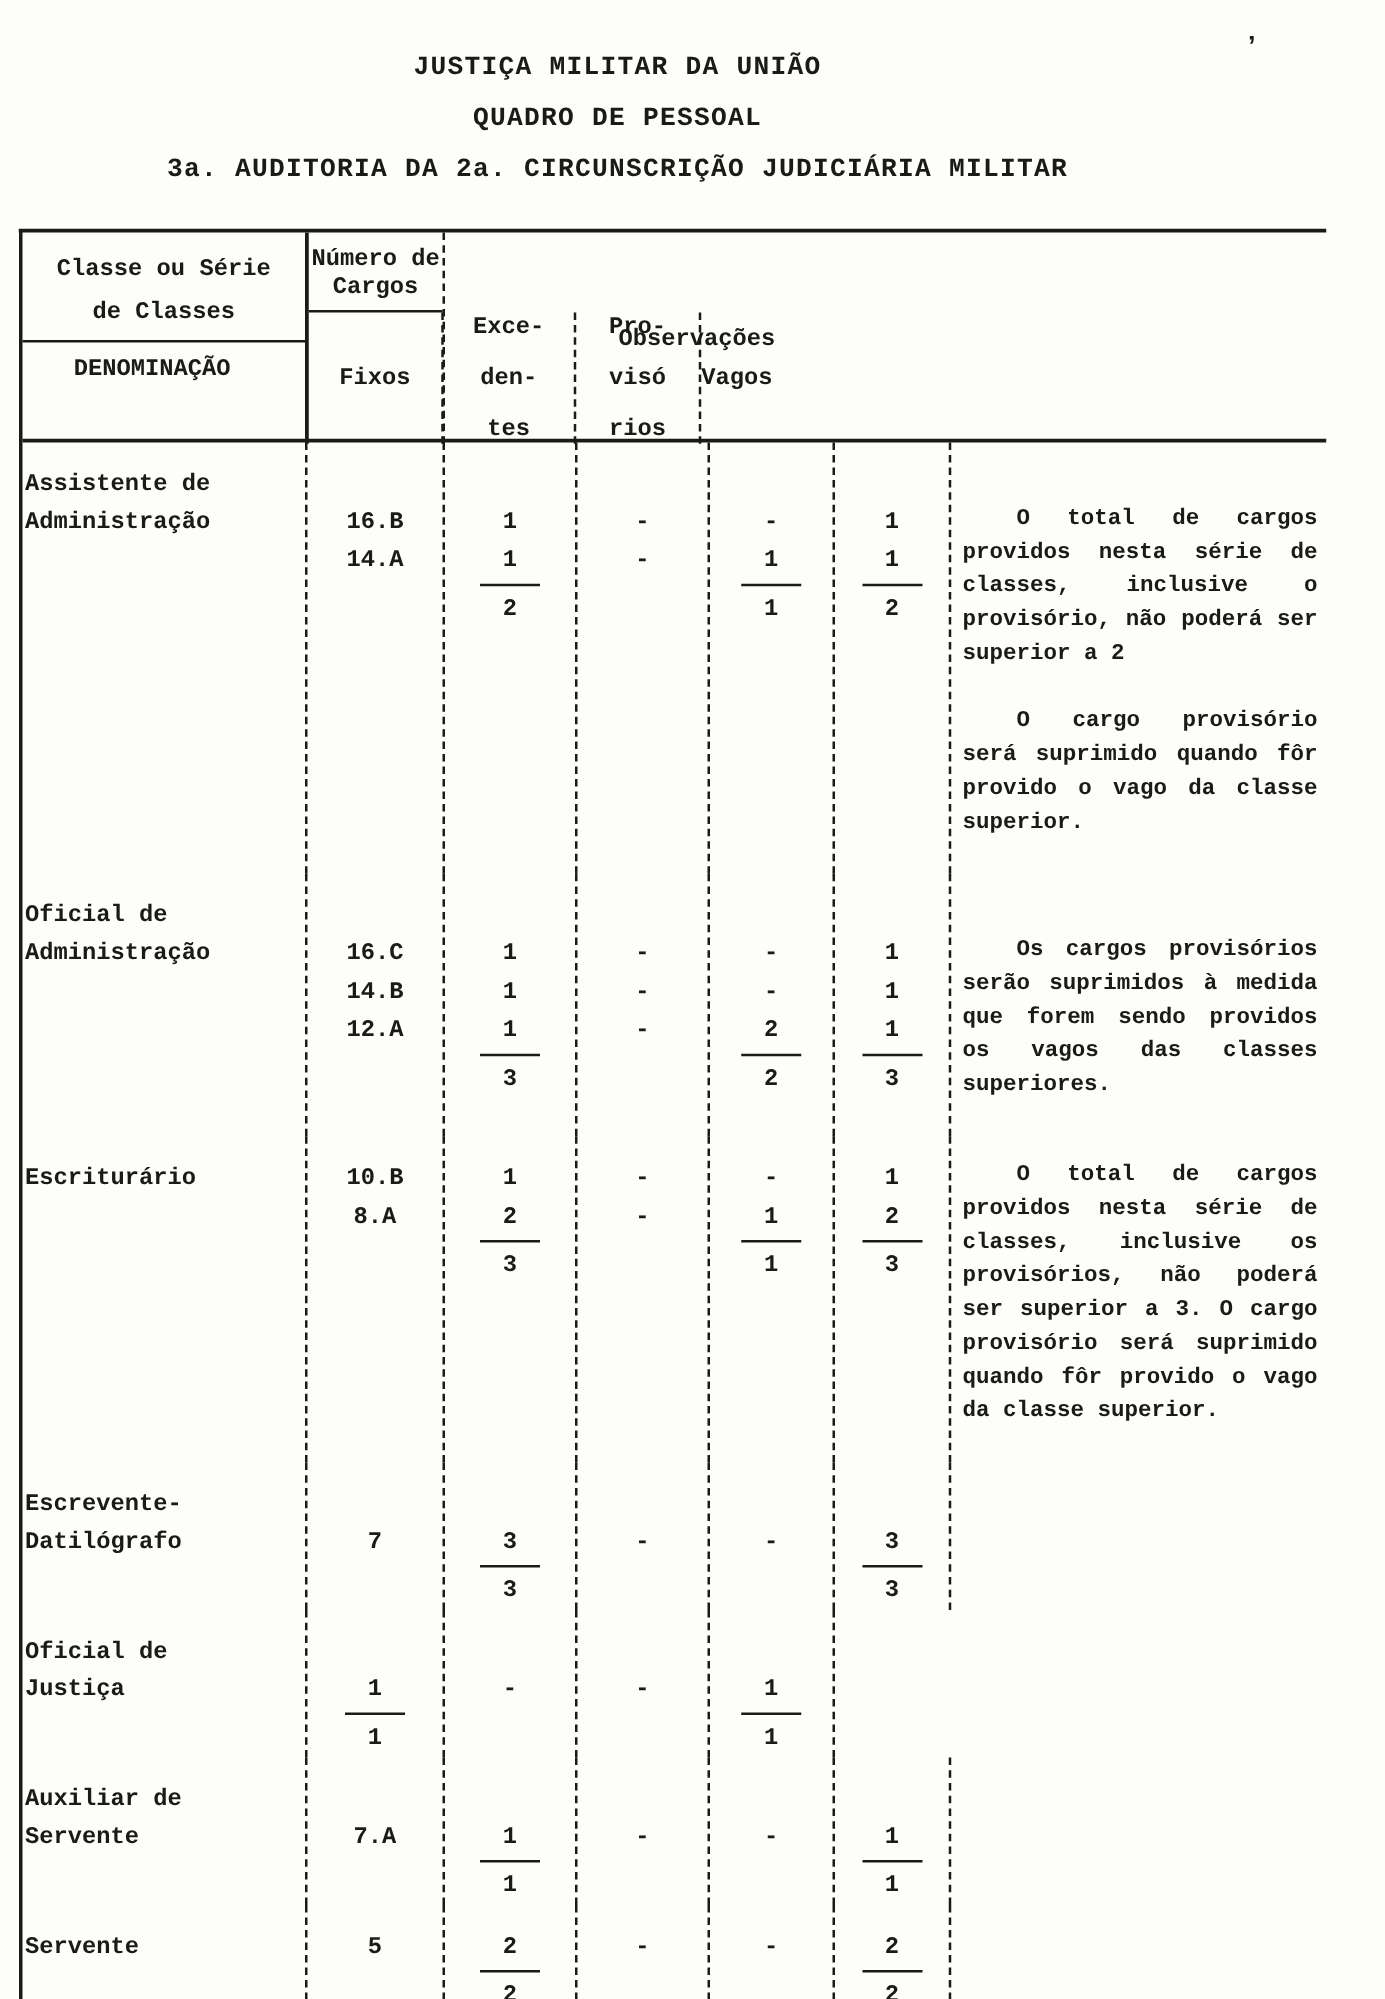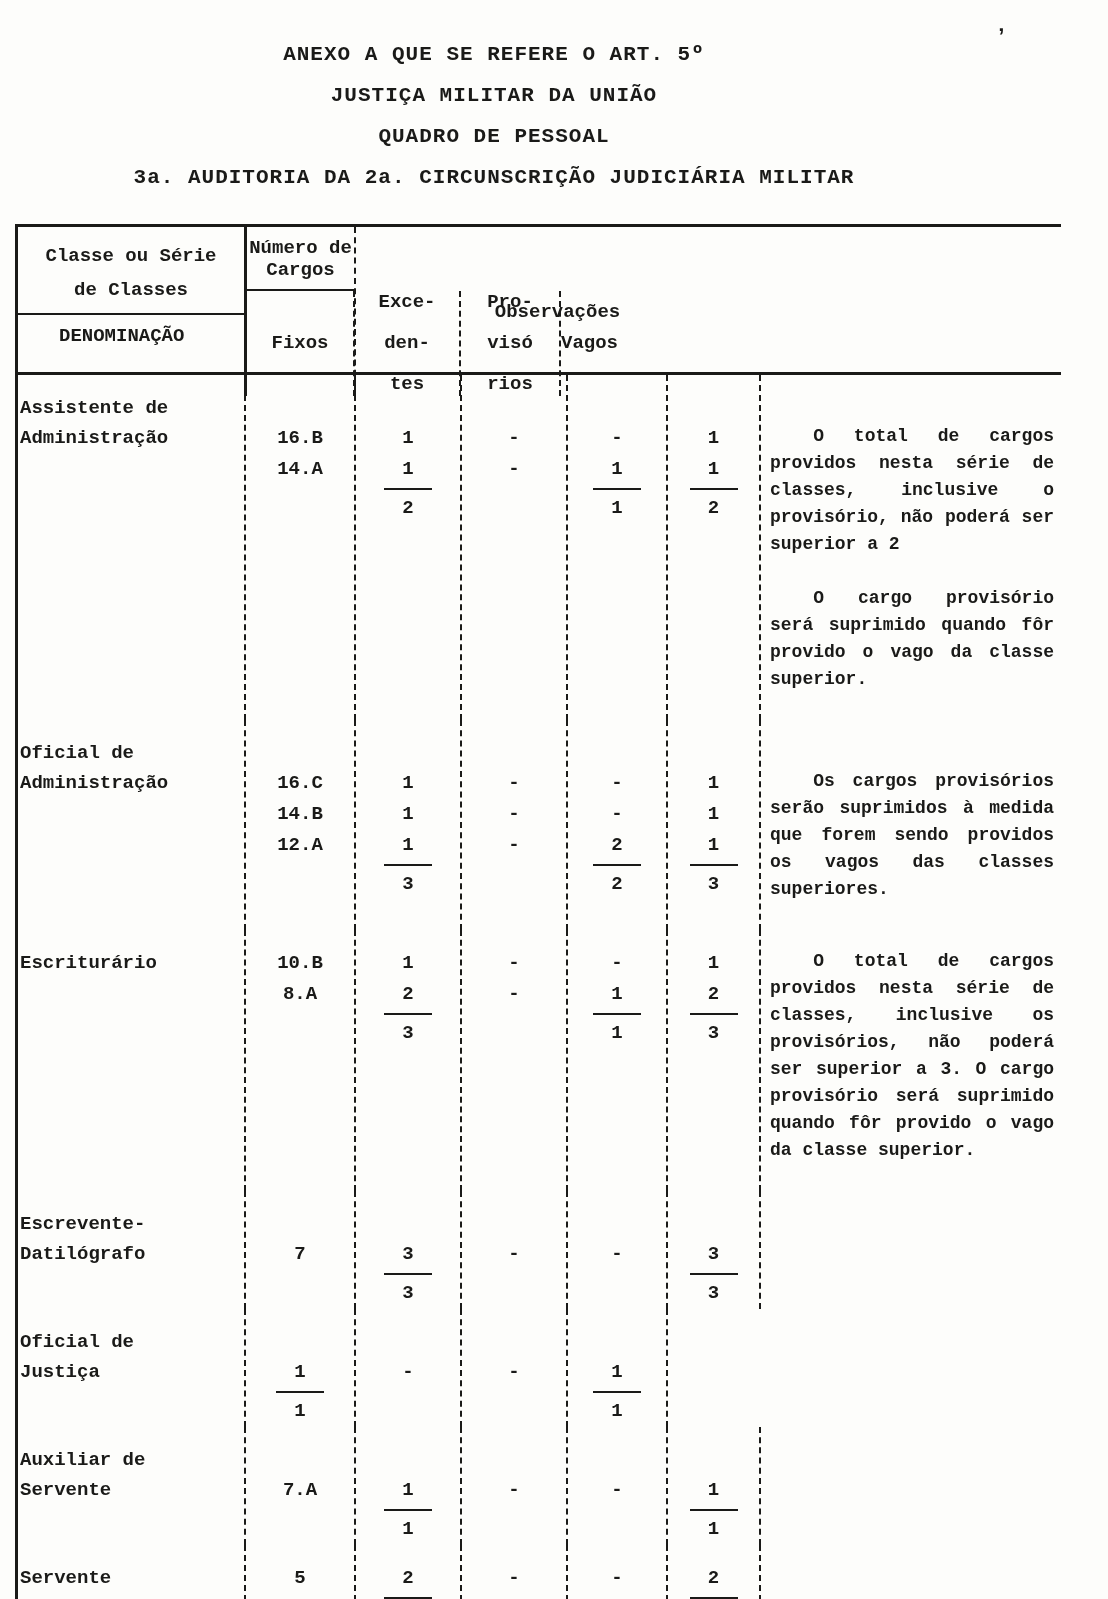--- a/index.html
+++ b/index.html
@@ -18,21 +18,21 @@
 
   
   .doc-table {
     margin:26px 0 0 15px; width:1046px;
     border-top:3px solid #1a1a18;
     border-left:3px solid #1a1a18;
     border-bottom:7px double #1a1a18;
   }
 
   
-  .thead { display:grid; grid-template-columns:226px 110px 405px 1fr; height:148px; border-bottom:3px solid #1a1a18; }
+  .thead { display:grid; grid-template-columns:226px 110px 405px 1fr; height:168px; border-bottom:3px solid #1a1a18; }
   .th-classe { padding-top:12px; text-align:center; font-size:19px; }
   .th-classe .th-line { line-height:34px; }
   .th-sep { border-top:2px solid #1a1a18; margin-top:6px; }
   .th-denom { text-align:left; padding:10px 0 0 4px; font-size:19px;margin-left:37px; }
   .th-nivel { border-left:3px solid #1a1a18; display:flex; align-items:center; justify-content:center; font-size:19px; }
   .th-group { border-left:3px solid #1a1a18; display:flex; flex-direction:column; }
   .th-group-title { text-align:center; border-bottom:2px solid #1a1a18; padding:10px 0 8px; font-size:19px; }
   .th-sub { flex:1; display:grid; grid-template-columns:106px 106px 100px 1fr; }
   .th-sub-cell { display:flex; flex-direction:column; align-items:center; justify-content:center; font-size:19px; line-height:23px; text-align:center; }
   .th-sub-cell + .th-sub-cell { border-left:2px dashed #1a1a18;gap:18px; }
@@ -54,21 +54,20 @@
   .total-line { line-height:31px; margin-top:3px; }
   .total { display:inline-block; min-width:48px; border-top:2px solid #1a1a18; padding-top:3px; }
   .obs-para { font-size:18px; line-height:27px; text-align:justify; text-indent:2.4em; margin-bottom:27px; }
 </style>
 </head>
 <body>
 
 <span class="ink-speck">ʼ</span>
 
 <div class="titles">
-  <div class="title-line">ANEXO A QUE SE REFERE O ART. 5º</div>
   <div class="title-line">JUSTIÇA MILITAR DA UNIÃO</div>
   <div class="title-line">QUADRO DE PESSOAL</div>
   <div class="title-line">3a. AUDITORIA DA 2a. CIRCUNSCRIÇÃO JUDICIÁRIA MILITAR</div>
 </div>
 
 <div class="doc-table">
   <div class="thead">
     <div class="th-classe">
       <div class="th-line">Classe ou Série</div>
       <div class="th-line">de Classes</div>

